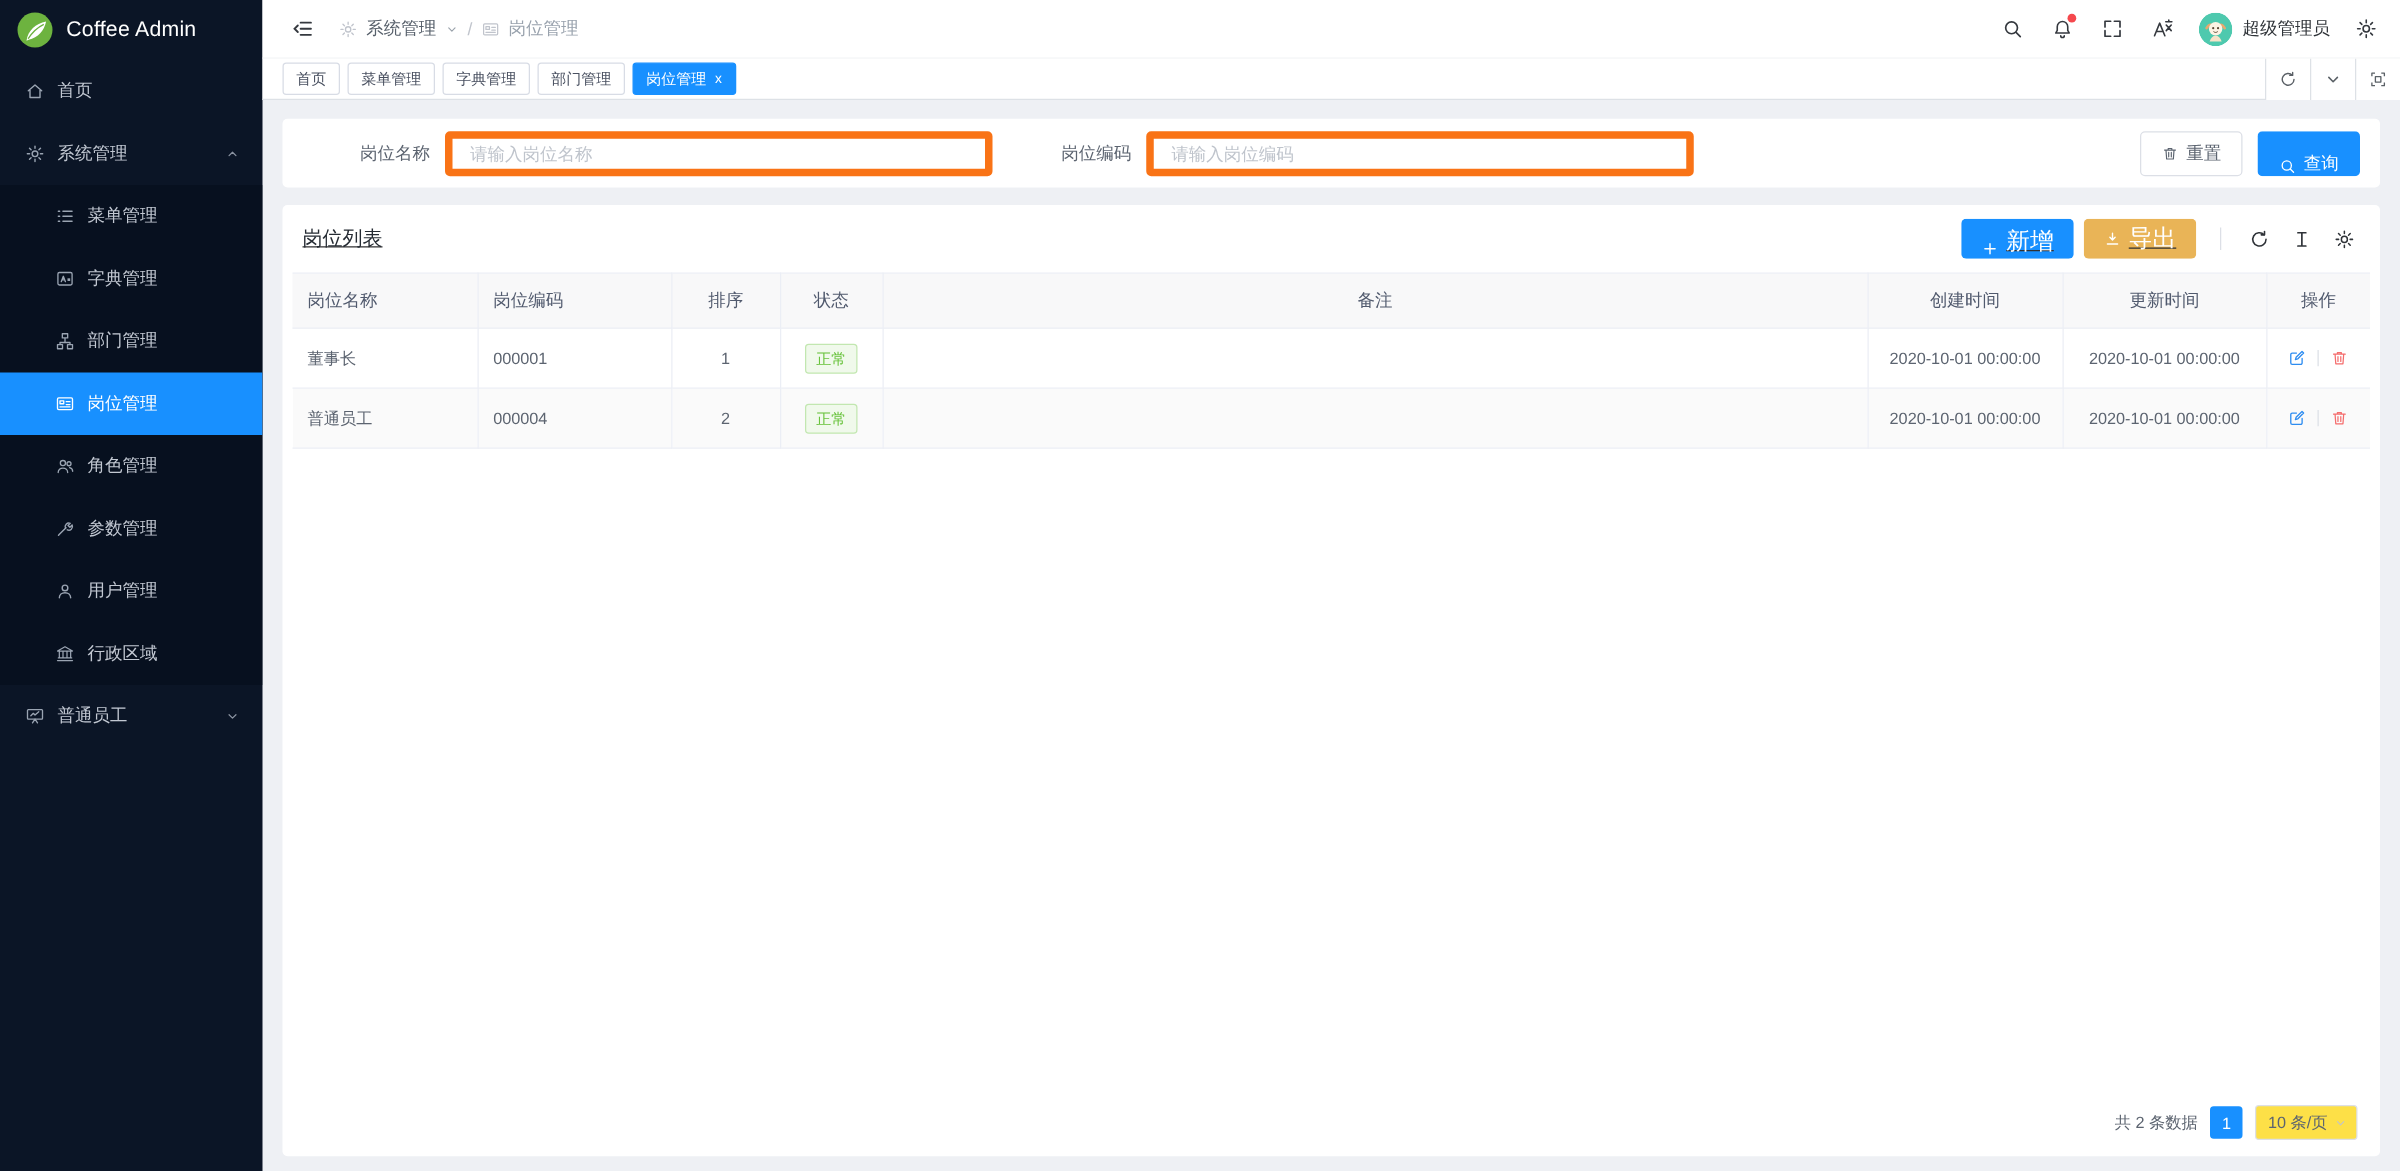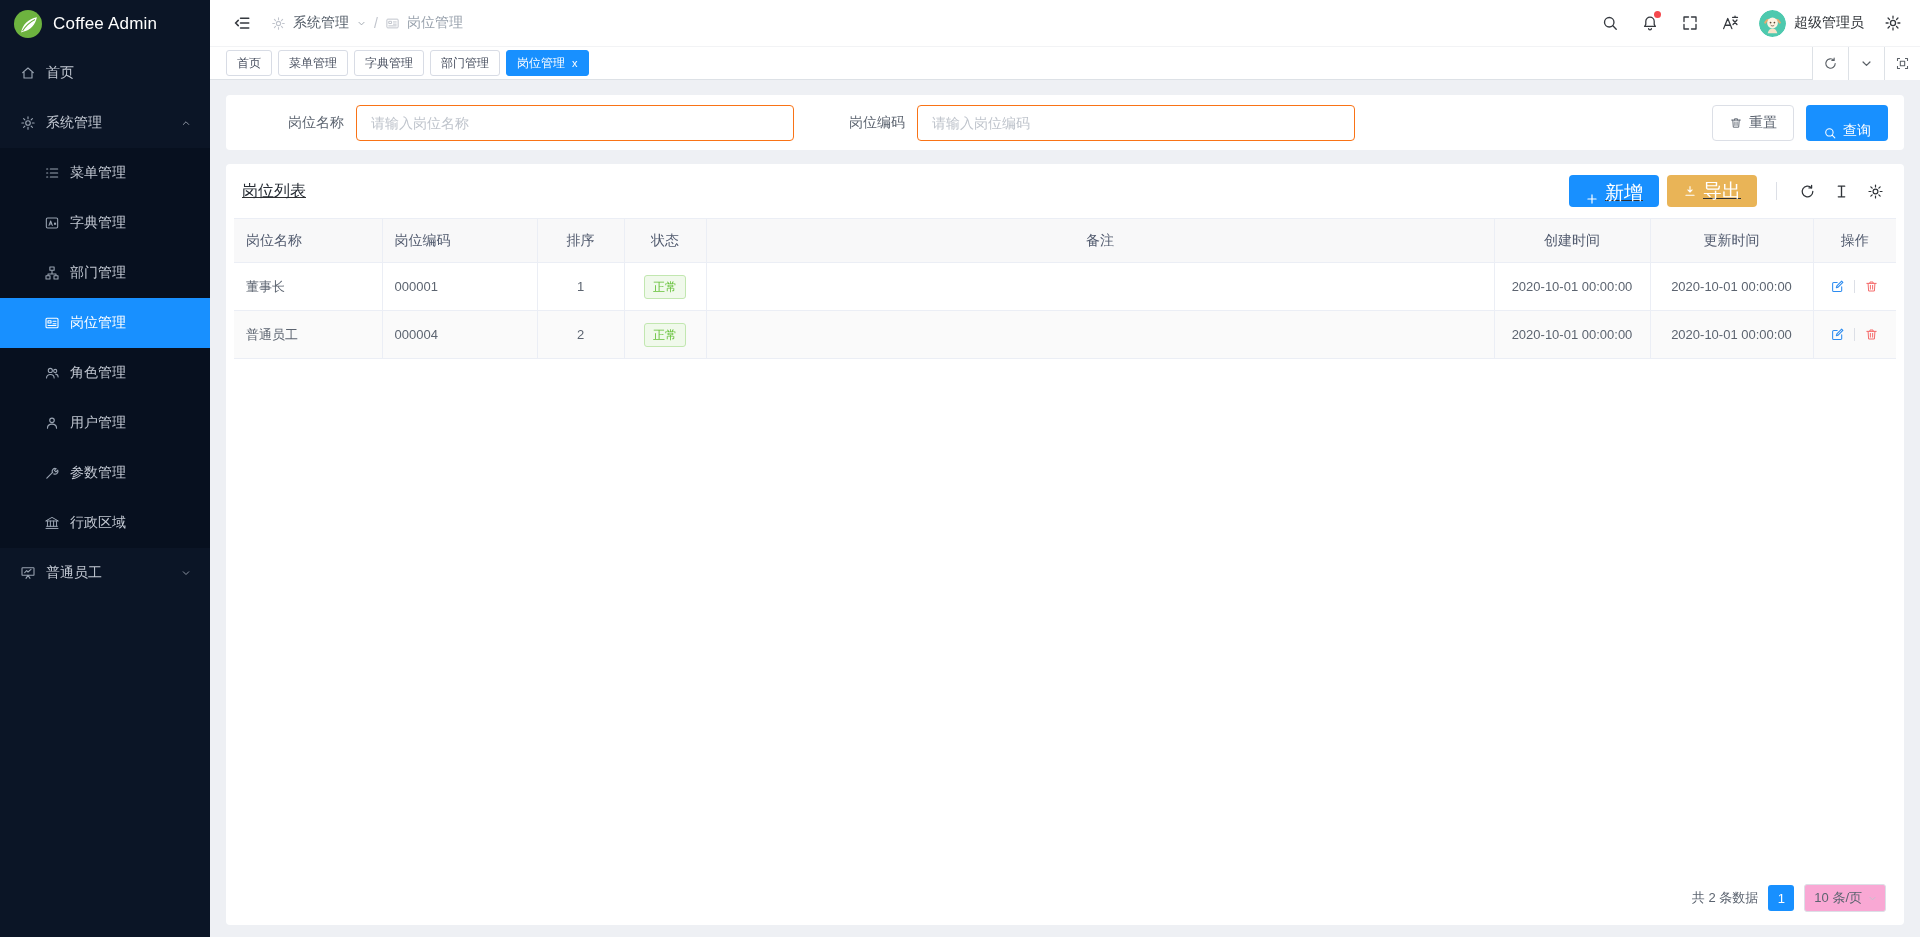--- a/index.html
+++ b/index.html
@@ -58,21 +58,21 @@
           justify-content:center; color:#5a6066; cursor:pointer; background:#fff; }
   .tool svg { width:15px; height:15px; }
 
   
   .content { flex:1; min-height:0; padding:15px 16px 12px; display:flex; flex-direction:column; }
 
   .search-card { background:#fff; border-radius:4px; height:55px; display:flex; align-items:center;
                  padding:0 16px 0 62px; flex-shrink:0; }
   .form-label { font-size:14px; color:#5c6470; margin-right:12px; white-space:nowrap; }
   .form-label.second { margin-left:55px; }
-  .form-input { width:438px; height:36px; border:1px solid #f97316; border-radius:4px; padding:0 14px;
+  .form-input { width:438px; height:36px; border:6px solid #f97316; border-radius:4px; padding:0 14px;
                 font-size:14px; color:#606266; outline:none; background:#fff; }
   .form-input::placeholder { color:#bfc4cc; }
   .search-actions { margin-left:auto; display:flex; align-items:center; gap:12px; }
 
   .btn { height:36px; border-radius:4px; display:inline-flex; align-items:center; justify-content:center;
          gap:6px; font-size:14px; padding:0 16px; border:1px solid transparent; cursor:pointer;
          font-family:inherit; white-space:nowrap; }
   .btn svg { width:14px; height:14px; }
   .btn-plain { border-color:#dcdfe6; background:#fff; color:#5c6470; }
   .btn-primary { background:#1890ff; color:#fff;align-items:flex-end; }
@@ -109,21 +109,21 @@
   .op-edit { color:#2d8cf0; }
   .op-del { color:#f56c6c; }
   .op-sep { width:1px; height:13px; background:#dcdfe6; }
 
   .pagination { position:absolute; right:18px; bottom:13px; display:flex; align-items:center; gap:10px;
                 font-size:13px; color:#5c6470; }
   .page-num { min-width:26px; height:26px; background:#1890ff; color:#fff; border-radius:3px;
               display:flex; align-items:center; justify-content:center; font-size:13px; border:none;
               cursor:pointer; }
   .page-size { height:28px; border:1px solid #dcdfe6; border-radius:3px; display:flex; align-items:center;
-               padding:0 7px 0 9px; gap:5px; color:#5c6470; font-size:13px; background:#f9a8d4; cursor:pointer; }
+               padding:0 7px 0 9px; gap:5px; color:#5c6470; font-size:13px; background:#fde047; cursor:pointer; }
   .page-size svg { width:11px; height:11px; color:#c0c4cc; }
 </style>
 </head>
 <body>
 
 <svg width="0" height="0" style="position:absolute">
   <defs>
     <symbol id="i-home" viewBox="0 0 24 24">
         <path d="M4 11.5 12 4.5l8 7M6 10.5V19.5h12V10.5" fill="none" stroke="currentColor" stroke-width="1.7" stroke-linecap="round" stroke-linejoin="round"></path>
       </symbol>
@@ -327,29 +327,29 @@
           <span>岗位管理</span>
         </div>
         <div class="menu-item">
           <svg class="mi-icon">
               <use href="#i-role"></use>
             </svg>
           <span>角色管理</span>
         </div>
         <div class="menu-item">
           <svg class="mi-icon">
+              <use href="#i-param"></use>
+            </svg>
+          <span>参数管理</span>
+        </div>
+        <div class="menu-item">
+          <svg class="mi-icon">
               <use href="#i-user"></use>
             </svg>
           <span>用户管理</span>
-        </div>
-        <div class="menu-item">
-          <svg class="mi-icon">
-              <use href="#i-param"></use>
-            </svg>
-          <span>参数管理</span>
         </div>
         <div class="menu-item">
           <svg class="mi-icon">
               <use href="#i-bank"></use>
             </svg>
           <span>行政区域</span>
         </div>
       </div>
       <div class="menu-item">
         <svg class="mi-icon">

